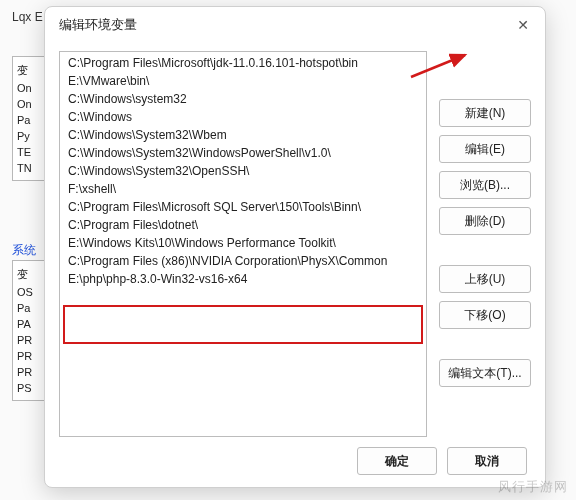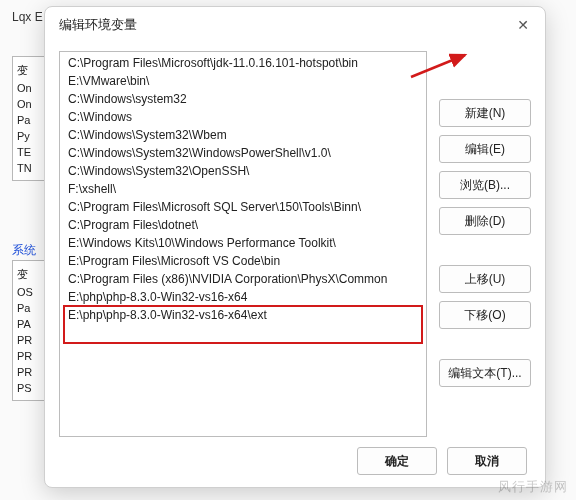--- a/index.html
+++ b/index.html
@@ -217,24 +217,22 @@
           <div class="list-item">E:\VMware\bin\</div>
           <div class="list-item">C:\Windows\system32</div>
           <div class="list-item">C:\Windows</div>
           <div class="list-item">C:\Windows\System32\Wbem</div>
           <div class="list-item">C:\Windows\System32\WindowsPowerShell\v1.0\</div>
           <div class="list-item">C:\Windows\System32\OpenSSH\</div>
           <div class="list-item">F:\xshell\</div>
           <div class="list-item">C:\Program Files\Microsoft SQL Server\150\Tools\Binn\</div>
           <div class="list-item">C:\Program Files\dotnet\</div>
           <div class="list-item">E:\Windows Kits\10\Windows Performance Toolkit\</div>
-          <div class="list-item">E:\Program Files\Microsoft VS Code\bin</div>
           <div class="list-item">C:\Program Files (x86)\NVIDIA Corporation\PhysX\Common</div>
           <div class="list-item">E:\php\php-8.3.0-Win32-vs16-x64</div>
-          <div class="list-item">E:\php\php-8.3.0-Win32-vs16-x64\ext</div>
         </div>
 
       <div class="red-box" id="redbox" style="top: 253px; left: 3px; right: 3px; height: 39px;"></div>
     </div>
 
     <div class="btn-col">
       <div class="btn">新建(N)</div>
       <div class="btn">编辑(E)</div>
       <div class="btn">浏览(B)...</div>
       <div class="btn">删除(D)</div>

